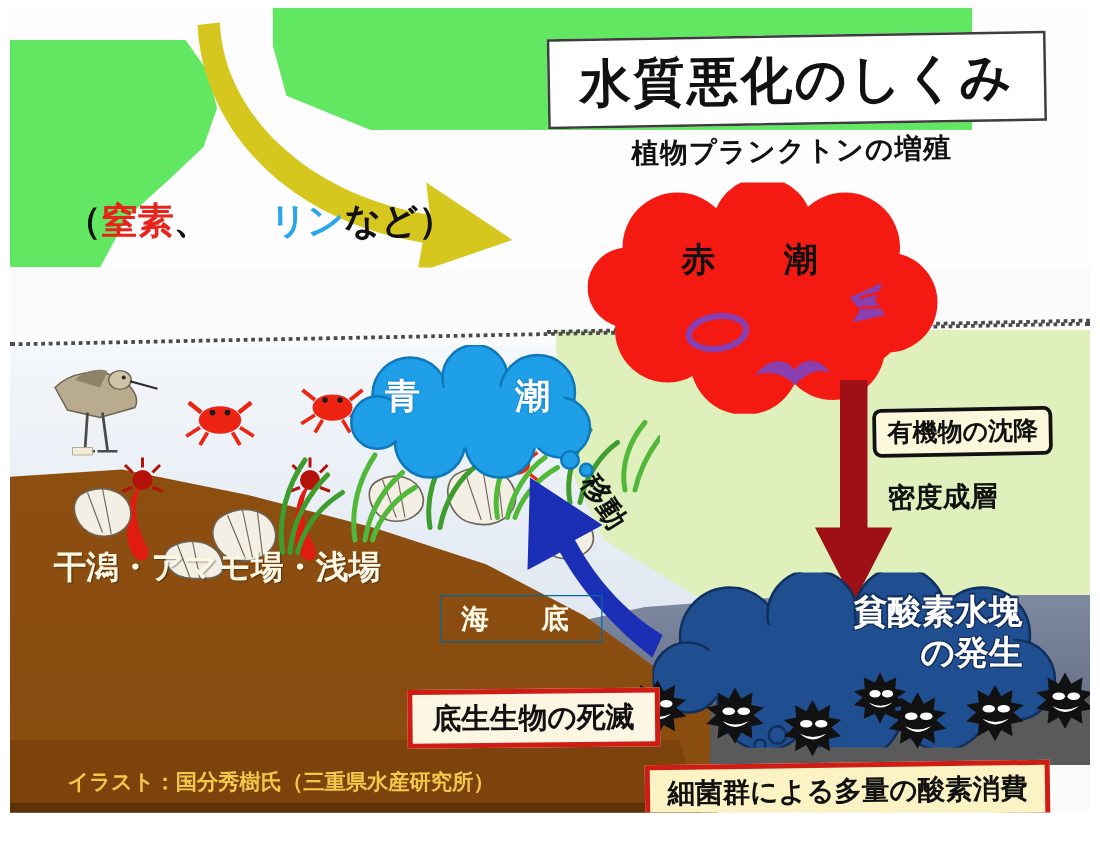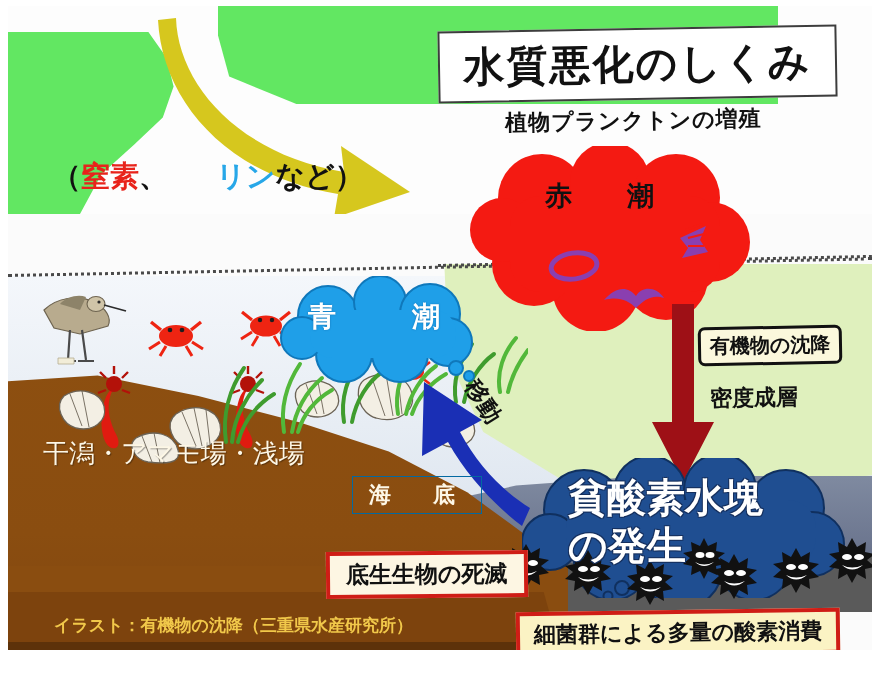--- a/index.html
+++ b/index.html
@@ -66,43 +66,43 @@
 
   
   .land-label{position:absolute;left:50px;top:152px;font-size:29px;font-weight:bold;color:#111;
       line-height:1.28;white-space:nowrap;}
   .land-label .l2{display:block;margin-left:-6px;}
   .hl-red{color:#e8231b;margin-top:24px;}
   .hl-blue{color:#27a7e8;margin-left:48px;}
 
   
   .redtide{position:absolute;left:462px;top:140px;width:290px;height:185px;}
-  .redtide-label{position:absolute;left:537px;top:172px;font-size:27px;font-weight:bold;color:#111;
+  .redtide-label{position:absolute;left:537px;top:184px;font-size:27px;font-weight:bold;color:#111;
      letter-spacing:14px;white-space:nowrap;z-index:6;}
 
   
   .bluetide{position:absolute;left:272px;top:270px;width:208px;height:108px;}
   .bluetide-label{position:absolute;left:300px;top:292px;font-size:28px;font-weight:bold;
      color:#ffffff;letter-spacing:24px;white-space:nowrap;z-index:6;
      text-shadow:0 0 2px rgba(0,60,120,.45);}
 
   
   .hypoxic{position:absolute;left:514px;top:452px;width:330px;height:140px;}
-  .hypoxic-label{position:absolute;left:560px;top:468px;width:250px;text-align:left;
-     font-size:39px;font-weight:bold;color:#ffffff;line-height:1.22;z-index:6;
+  .hypoxic-label{position:absolute;left:560px;top:468px;width:250px;text-align:right;
+     font-size:27px;font-weight:bold;color:#ffffff;line-height:1.22;z-index:6;
      text-shadow:1px 1px 0 #16305e,-1px 1px 0 #16305e,1px -1px 0 #16305e,-1px -1px 0 #16305e;}
 
   
   .organic-box{position:absolute;left:690px;top:320px;padding:3px 9px;background:#fbf8dc;
      border:3px solid #111;border-radius:7px;font-size:20px;font-weight:bold;color:#111;
      transform:rotate(-1deg);white-space:nowrap;}
   .strat-label{position:absolute;left:702px;top:377px;font-size:22px;font-weight:bold;color:#111;
      transform:rotate(-1deg);white-space:nowrap;}
 
-  .tidal-label{position:absolute;left:35px;top:430px;font-size:26px;font-weight:normal;color:#fdf7e6;
+  .tidal-label{position:absolute;left:35px;top:430px;font-size:26px;font-weight:bold;color:#fdf7e6;
      white-space:nowrap;text-shadow:1px 1px 1px rgba(0,0,0,.35);}
 
   .seabed-box{position:absolute;left:344px;top:470px;padding:3px 16px;
      border:1px solid #0369a1;font-size:22px;font-weight:bold;color:#fdf7e6;
      letter-spacing:10px;white-space:nowrap;}
 
   .benthos-box{position:absolute;left:318px;top:545px;padding:4px 16px;background:#fdf6e3;
      border:4px solid #cf1d16;font-size:23px;font-weight:bold;color:#111;
      white-space:nowrap;transform:rotate(-0.6deg);}
 
@@ -379,16 +379,16 @@
     <div class="land-label">
       <span class="l2"><span>（</span><span class="hl-red">窒素</span><span>、</span><span class="hl-blue">リン</span><span>など</span><span>）</span></span>
     </div>
 
     <div class="organic-box">有機物の沈降</div>
     <div class="strat-label">密度成層</div>
     <div class="tidal-label">干潟・アマモ場・浅場</div>
     <div class="seabed-box">海　底</div>
     <div class="benthos-box">底生生物の死滅</div>
     <div class="oxygen-box">細菌群による多量の酸素消費</div>
-    <div class="credit">イラスト：有機物の沈降（三重県水産研究所）</div>
+    <div class="credit">イラスト：国分秀樹氏（三重県水産研究所）</div>
 
   </div>
 </div>
 
 </body></html>

